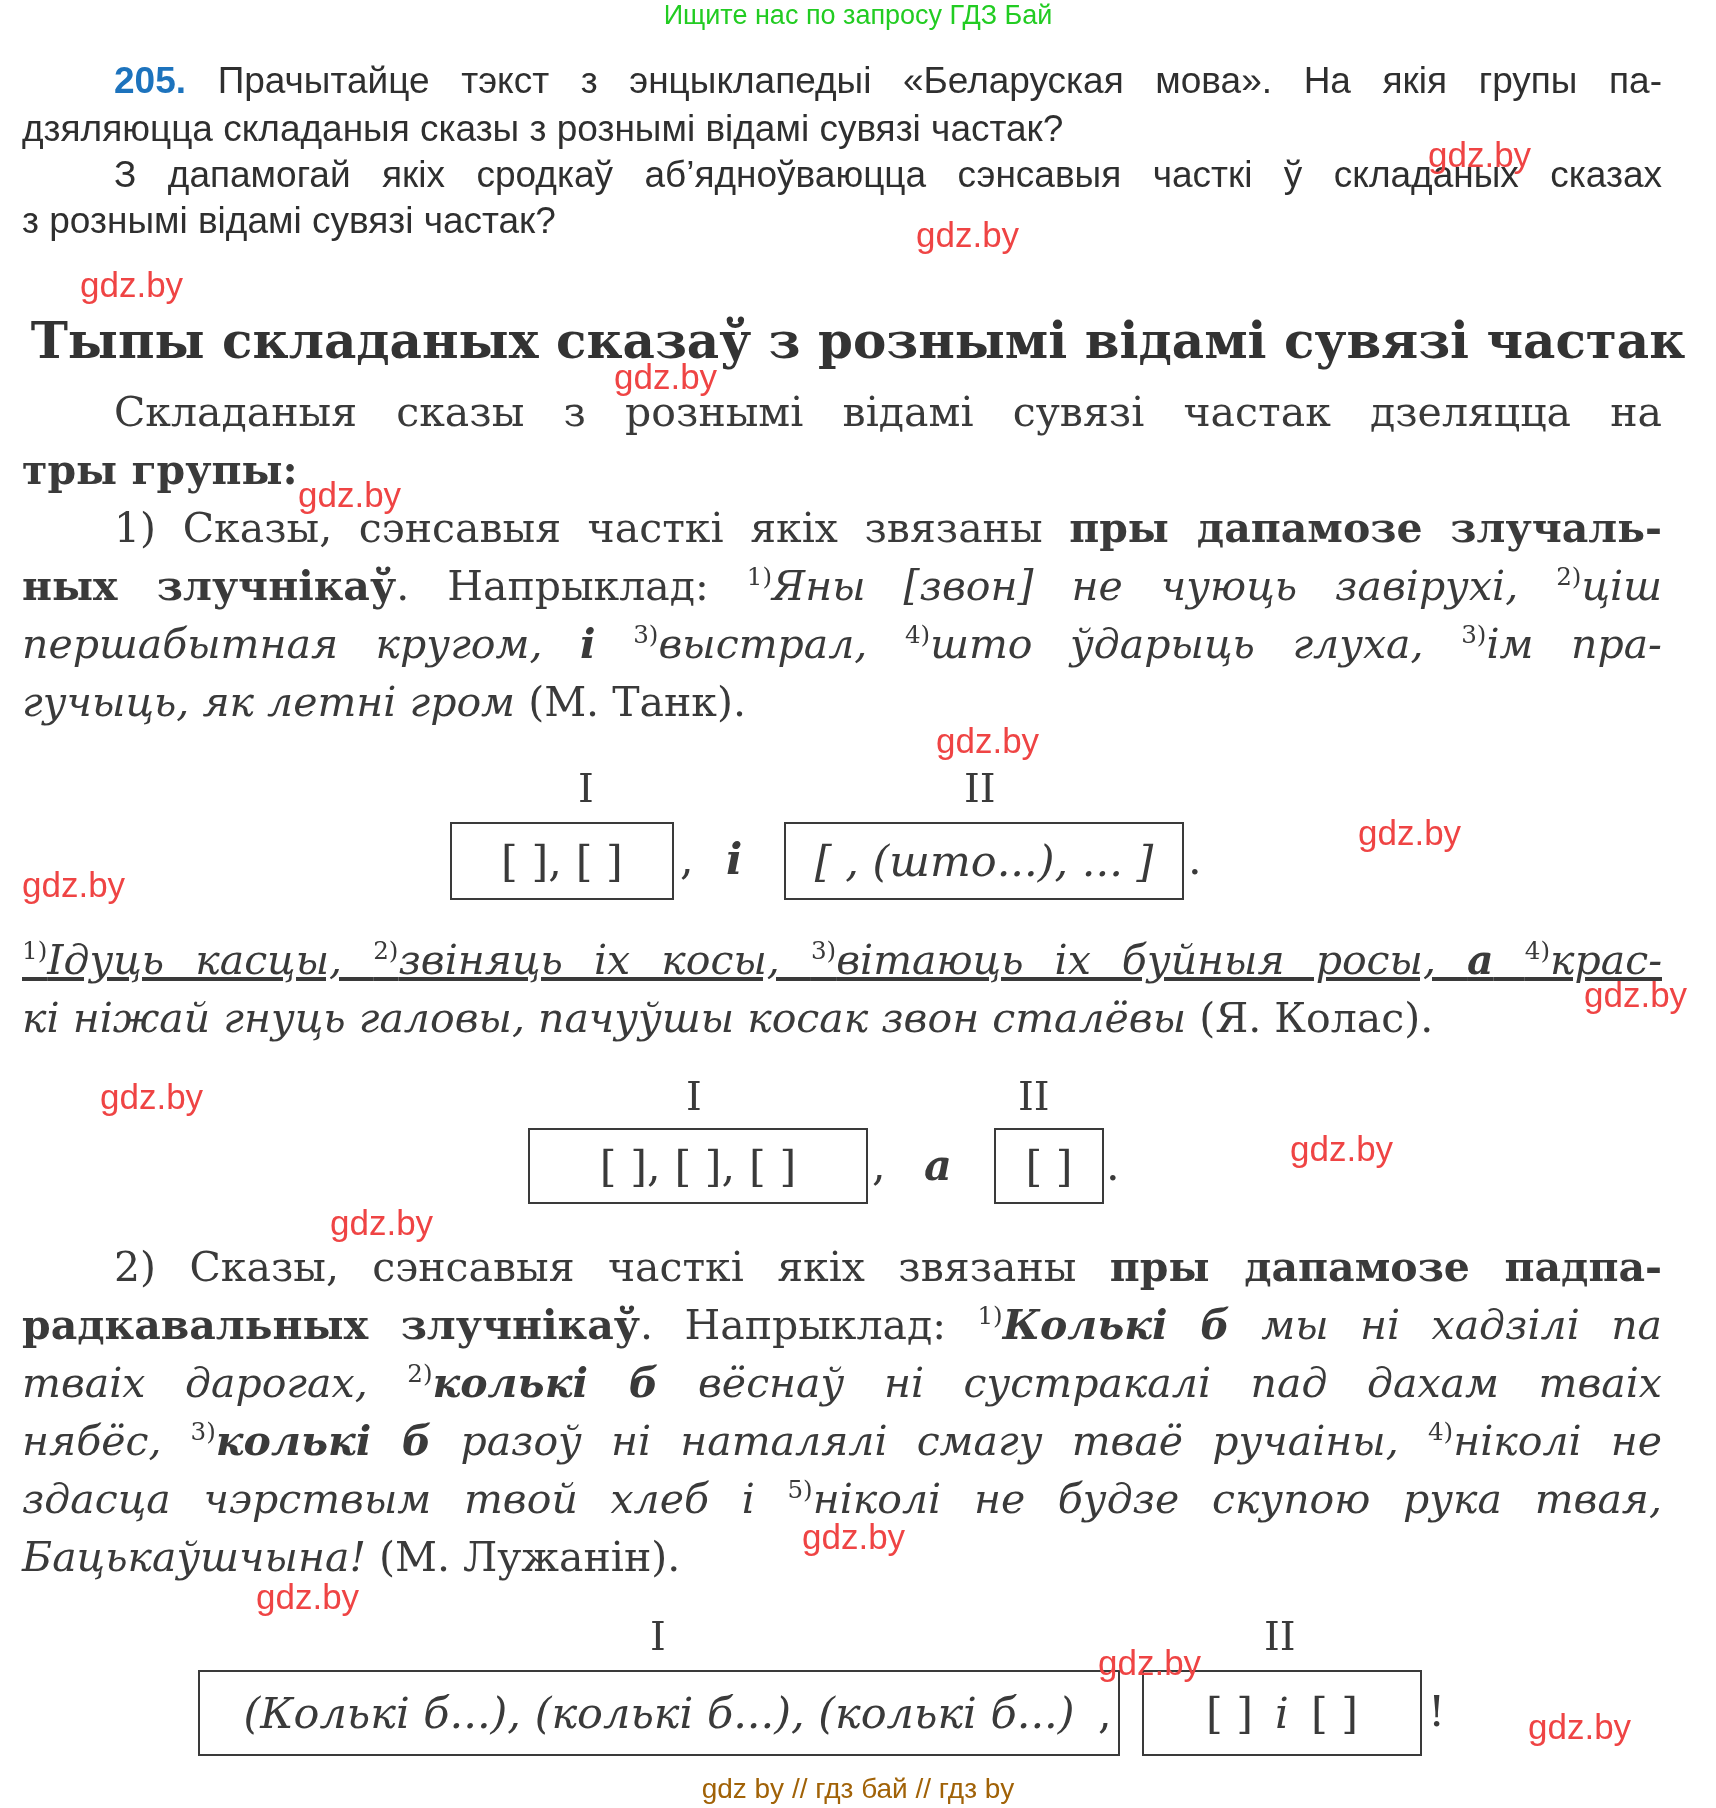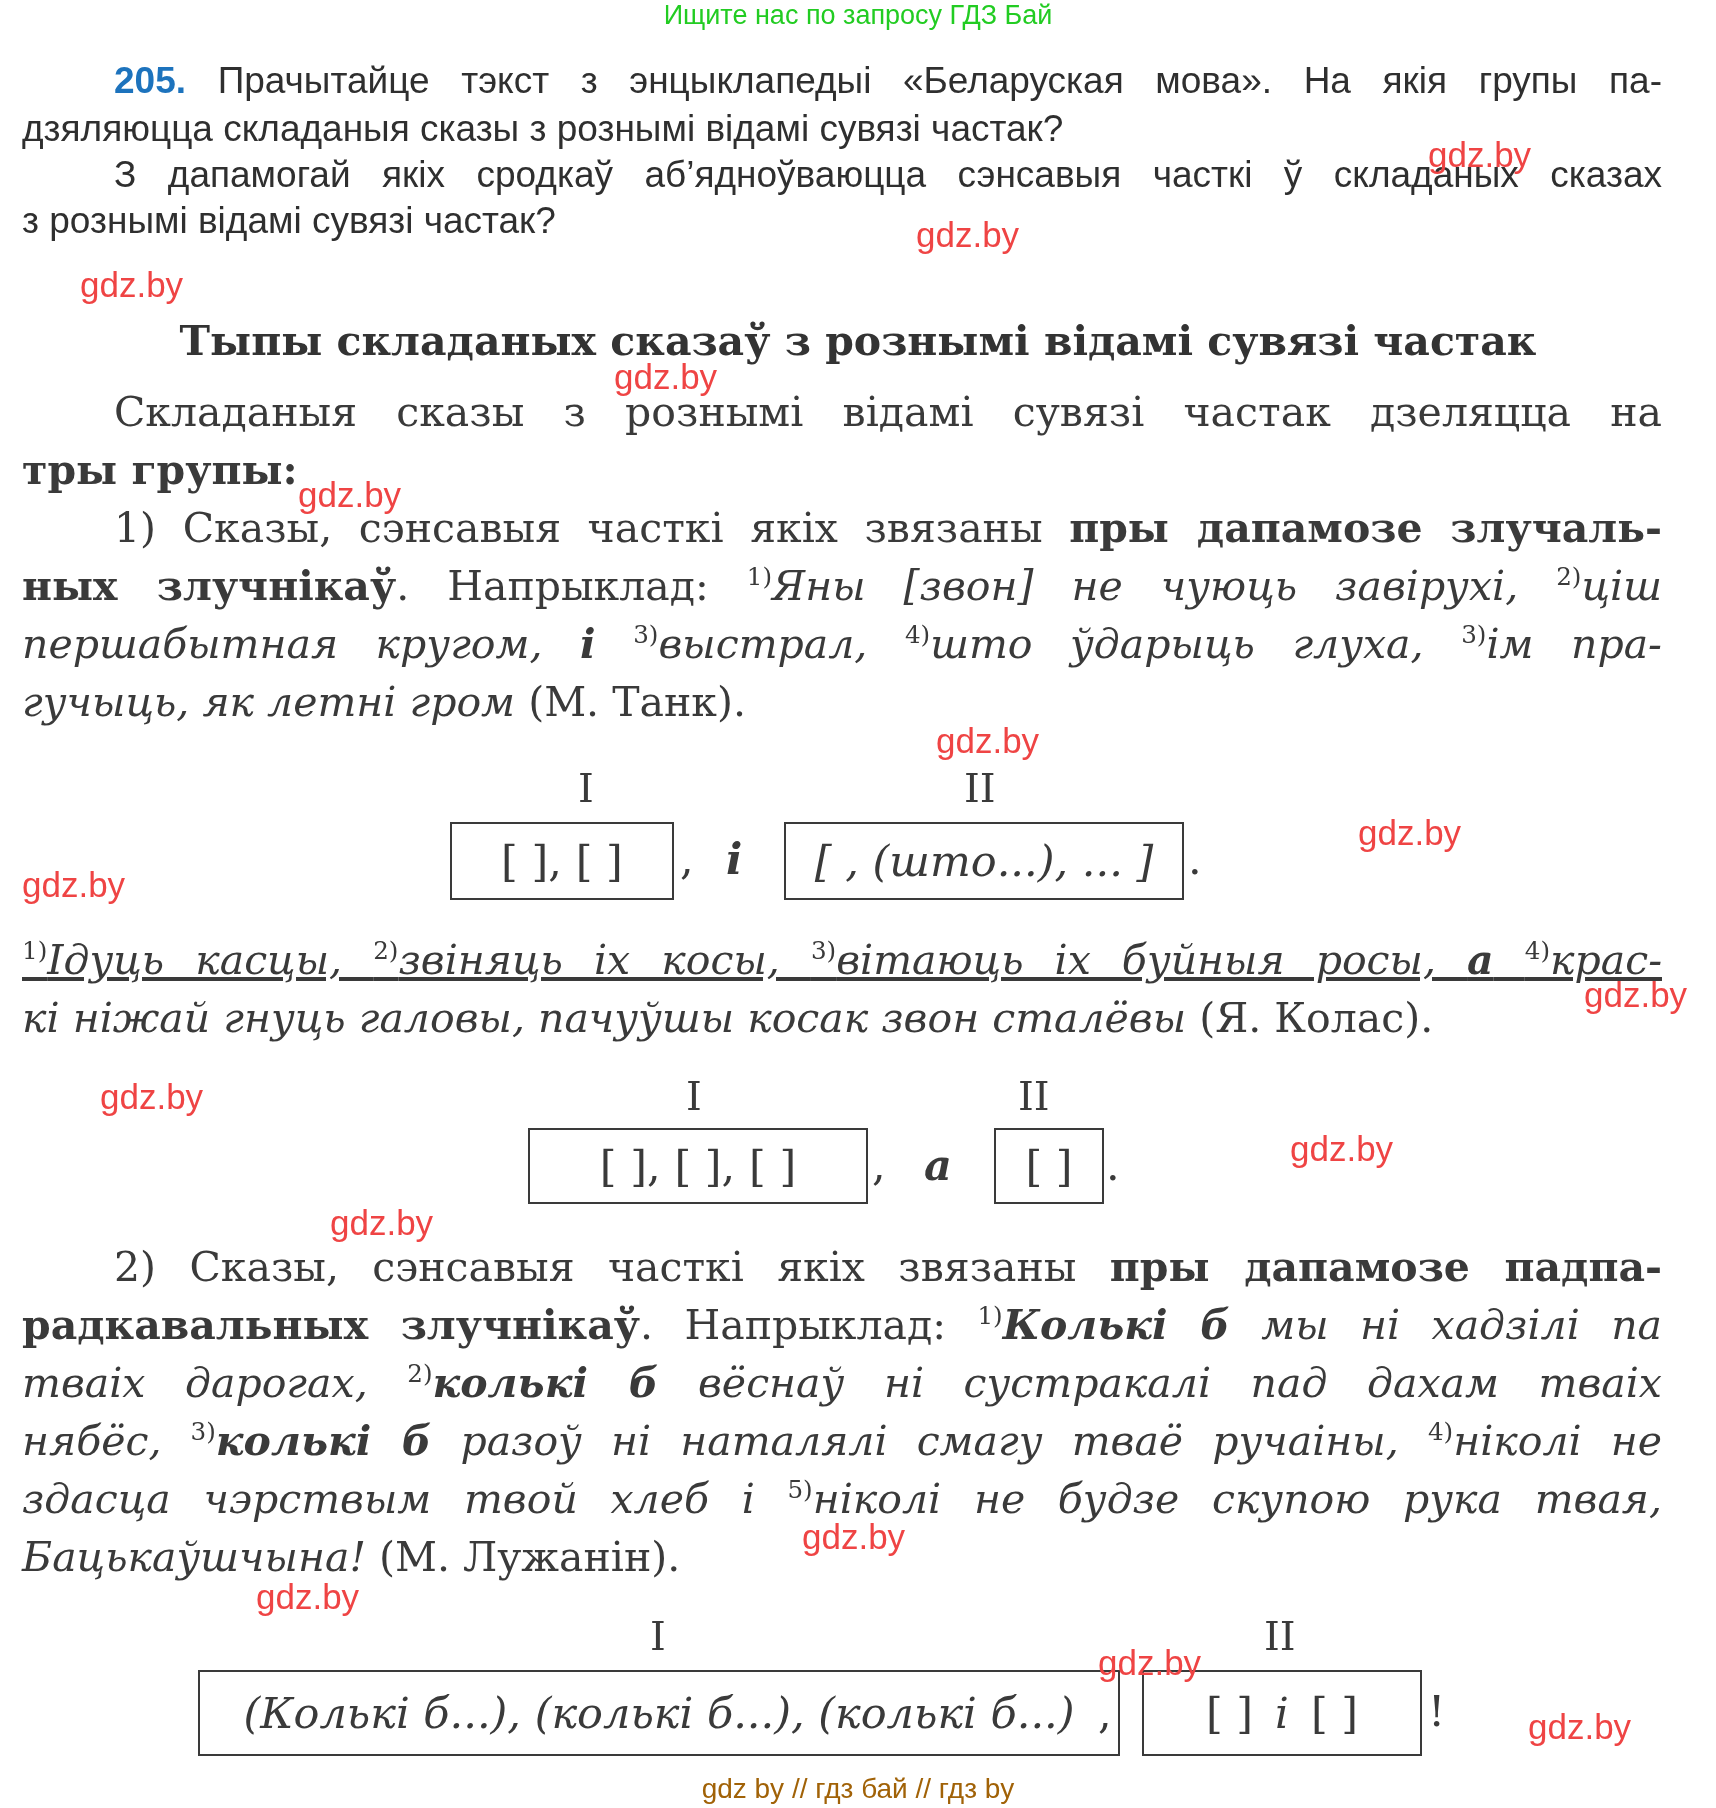--- a/index.html
+++ b/index.html
@@ -7,21 +7,21 @@
   .abs { position: absolute; white-space: nowrap; }
   .sans { font-family: "Liberation Sans", "DejaVu Sans", sans-serif; }
   .serif { font-family: "DejaVu Serif", "Liberation Serif", serif; }
   .banner { top: 0; left: 0; width: 1716px; text-align: center; font-size: 27px; color: #22cc22; line-height: 30px; }
   .footer-wm { top: 1772px; left: 0; width: 1716px; text-align: center; font-size: 28px; color: #a16207; line-height: 34px; }
   .wm { font-size: 35px; color: #ef4444; line-height: 30px; }
   .task { font-size: 37px; line-height: 54px; color: #2f2f2f; }
   .num { color: #1d73bd; font-weight: bold; }
   .line { left: 22px; width: 1640px; }
   .just { text-align: justify; text-align-last: justify; }
-  .heading { font-size: 41px; font-weight: bold; color: #333; line-height: 50px; left: 0; width: 1716px; text-align: center; }
+  .heading { font-size: 50px; font-weight: bold; color: #333; line-height: 50px; left: 0; width: 1716px; text-align: center; }
   .body-line { font-size: 41px; line-height: 58px; color: #3a3a3a; }
   .b { font-weight: bold; }
   .i { font-style: italic; }
   sup { font-size: 0.6em; vertical-align: 0.6em; line-height: 0; font-style: normal; }
   .scheme-box { position: absolute; border: 2px solid #3a3a3a; box-sizing: border-box; font-size: 43px; line-height: 1; display: flex; align-items: center; justify-content: center; color: #3a3a3a; }
   .roman { position: absolute; font-size: 40px; line-height: 1; color: #3a3a3a; }
   .sep { position: absolute; font-size: 43px; line-height: 1; color: #3a3a3a; }
 </style>
 </head>
 <body>

